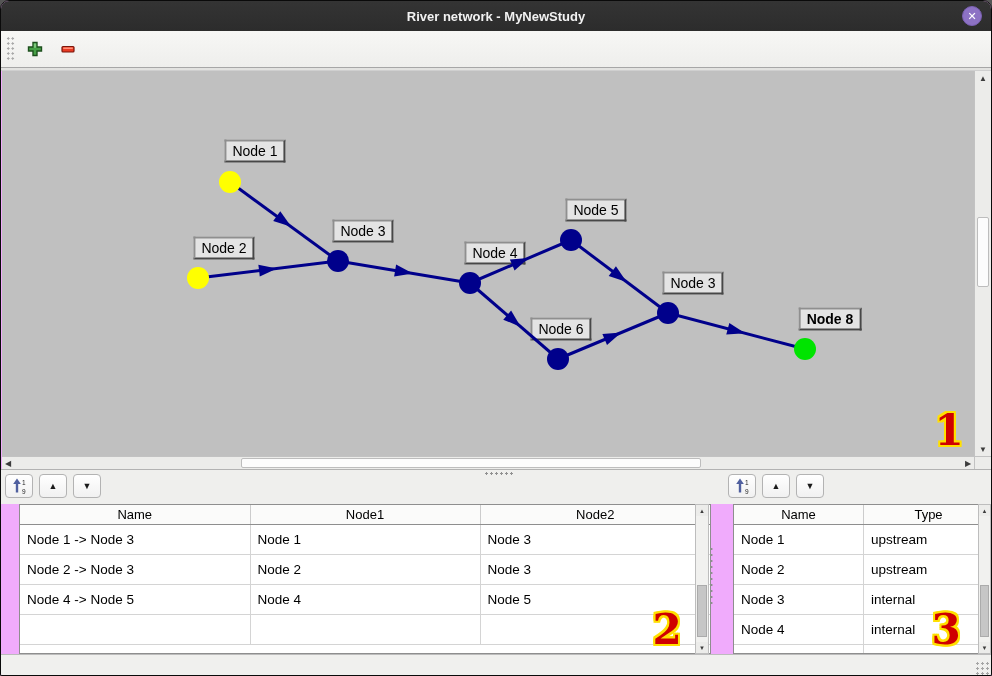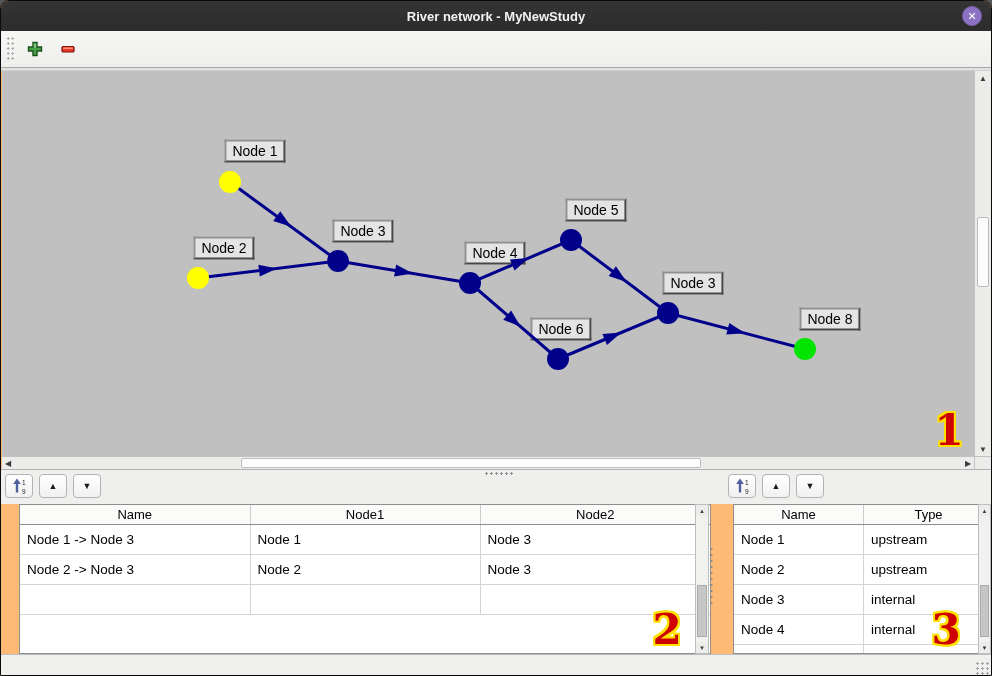--- a/index.html
+++ b/index.html
@@ -1,18 +1,18 @@
 <!DOCTYPE html>
 <html><head>
 <meta charset="utf-8">
 <style>
   * { margin:0; padding:0; box-sizing:border-box; }
   html,body { width:992px; height:676px; background:#555; font-family:"Liberation Sans","DejaVu Sans",sans-serif; }
   #window {
-    position:relative; width:992px; height:676px; background:#fdba74;
+    position:relative; width:992px; height:676px; background:#f0abfc;
     border:1px solid #0a0a0a; border-radius:9px 9px 2px 2px; overflow:hidden;
   }
   
   #titlebar { position:absolute; left:0; top:0; width:100%; height:30px;
     background:linear-gradient(#343434,#2c2c2c); display:flex; align-items:center; justify-content:center; }
   #title { color:#f2f2f2; font-size:13px; font-weight:bold; }
   #close-btn { position:absolute; right:9px; top:5px; width:20px; height:20px; border-radius:50%;
     background:#8d72c4; color:#fff; font-size:11px; font-weight:bold; display:flex;
     align-items:center; justify-content:center; cursor:pointer; border:1px solid #7b60b2; }
   
@@ -105,21 +105,21 @@
 
   <div id="canvas">
     <div id="canvas-labels">
         <div class="node-label" style="left: 253px; top: 80px;">Node 1</div>
         <div class="node-label" style="left: 222px; top: 177px;">Node 2</div>
         <div class="node-label" style="left: 361px; top: 160px;">Node 3</div>
         <div class="node-label" style="left: 493px; top: 182px;">Node 4</div>
         <div class="node-label" style="left: 594px; top: 139px;">Node 5</div>
         <div class="node-label" style="left: 559px; top: 258px;">Node 6</div>
         <div class="node-label" style="left: 691px; top: 212px;">Node 3</div>
-        <div class="node-label" style="left: 828px; top: 248px;">Node 8</div>
+        <div class="node-label" style="left: 828px; top: 248px; font-weight: bold;">Node 8</div>
       </div>
     <svg id="graph-svg" width="972" height="385" viewBox="0 0 972 385">
         <line x1="228" y1="111" x2="336" y2="190" stroke="#00008b" stroke-width="3"></line>
         <polygon points="289.26405463961527,155.81352144934823 271.1935977274859,150.02918164372863 278.27829299328357,140.3437754575749" fill="#00008b"></polygon>
         <line x1="196" y1="207" x2="336" y2="190" stroke="#00008b" stroke-width="3"></line>
         <polygon points="274.9343728234557,197.41511187143752 257.7888859289193,205.54113667753296 256.3423684241693,193.628639579592" fill="#00008b"></polygon>
         <line x1="336" y1="190" x2="468" y2="212" stroke="#00008b" stroke-width="3"></line>
         <polygon points="410.8775453144893,202.47959088574822 392.13606076167855,205.43877265724464 394.1088486093429,193.6020455712589" fill="#00008b"></polygon>
         <line x1="468" y1="212" x2="569" y2="169" stroke="#00008b" stroke-width="3"></line>
         <polygon points="526.7807630894984,186.9745266054611 512.5695525068609,199.54598212087112 507.86892131414237,188.50496466820667" fill="#00008b"></polygon>
@@ -204,20 +204,25 @@
             <td>Node 1 -&gt; Node 3</td>
             <td>Node 1</td>
             <td>Node 3</td>
           </tr>
           <tr>
             <td>Node 2 -&gt; Node 3</td>
             <td>Node 2</td>
             <td>Node 3</td>
           </tr>
           <tr>
+            <td>Node 4 -&gt; Node 5</td>
+            <td>Node 4</td>
+            <td>Node 5</td>
+          </tr>
+          <tr>
             <td></td>
             <td></td>
             <td></td>
           </tr>
         </tbody>
     </table>
   </div>
   <div class="tscroll" id="links-scroll">
     <div class="sb-arrow t-up" style="font-size:6px;">▲</div>
     <div class="t-thumb"></div>

